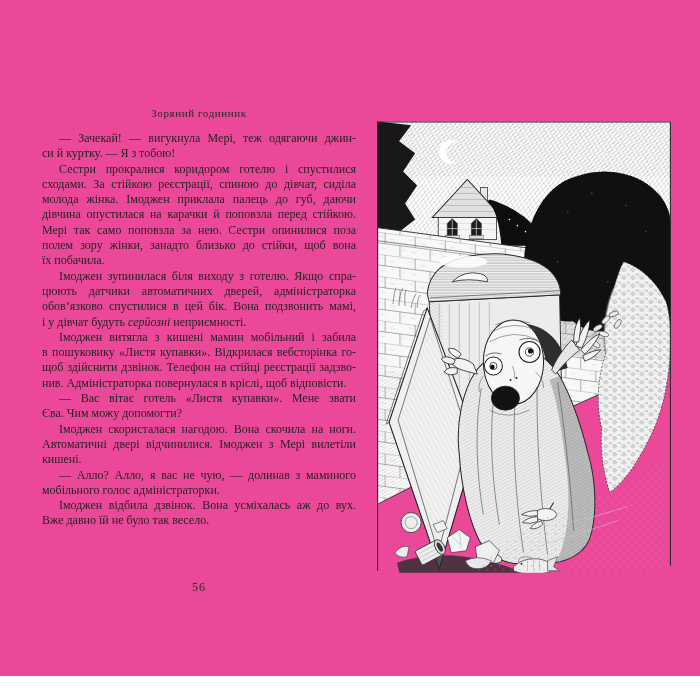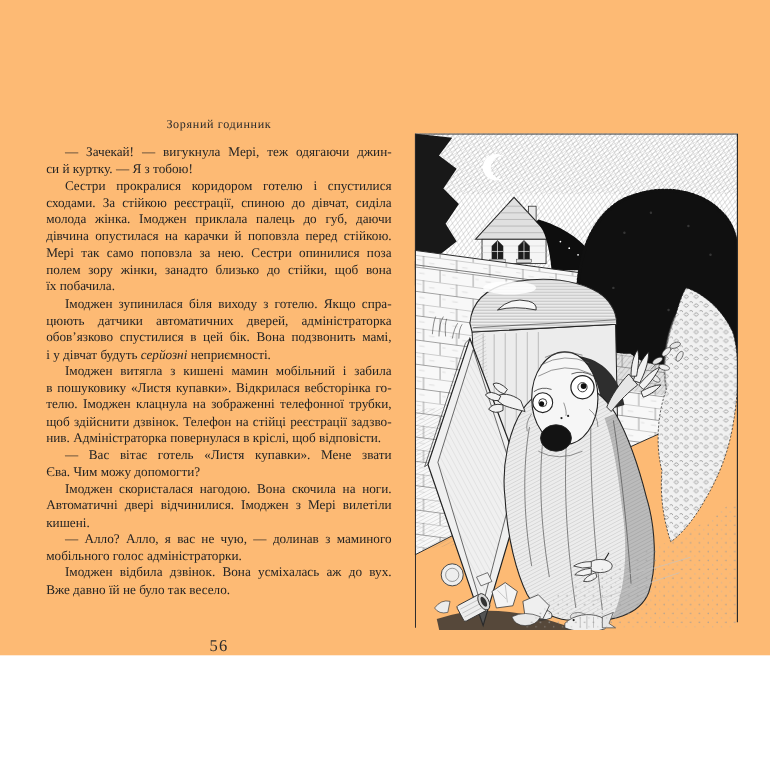--- a/index.html
+++ b/index.html
@@ -1,36 +1,36 @@
 <!DOCTYPE html>
 <html lang="uk"><head>
 <meta charset="utf-8">
 <style>
   html,body{margin:0;padding:0;}
   .page{
-    position:relative;width:700px;height:596px;background:#fdba74;
+    position:relative;width:700px;height:676px;background:#ec4899;
     font-family:"Liberation Serif","DejaVu Serif",serif;color:#1f1f1f;overflow:hidden;
   }
   .running-head{
     position:absolute;left:42px;top:107px;width:314px;text-align:center;
     font-size:11px;letter-spacing:.6px;color:#2b2b2b;
   }
   .text-column{
     position:absolute;left:42px;top:131px;width:314px;
     font-size:12px;line-height:15.3px;color:#242424;
   }
   .text-column .line{
     text-align:justify;text-align-last:justify;white-space:normal;
   }
   .text-column .line.indent{text-indent:17px;}
   .text-column .line.last{text-align-last:left;}
   .text-column i{font-style:italic;margin-top:36px;}
   .page-number{
     position:absolute;left:42px;top:580px;width:314px;text-align:center;
-    font-size:15px;color:#2b2b2b;letter-spacing:1px;
+    font-size:12px;color:#2b2b2b;letter-spacing:1px;
   }
   .illustration{
     position:absolute;left:377px;top:121px;width:294px;height:452px;
   }
   svg{display:block;}
 </style>
 </head>
 <body>
 
 <div class="page">
@@ -46,21 +46,20 @@
       <div class="line">дівчина опустилася на карачки й поповзла перед стійкою.</div>
       <div class="line">Мері так само поповзла за нею. Сестри опинилися поза</div>
       <div class="line">полем зору жінки, занадто близько до стійки, щоб вона</div>
       <div class="line last">їх побачила.</div>
       <div class="line indent">Імоджен зупинилася біля виходу з готелю. Якщо спра-</div>
       <div class="line">цюють датчики автоматичних дверей, адміністраторка</div>
       <div class="line">обов’язково спустилися в цей бік. Вона подзвонить мамі,</div>
       <div class="line last"><span>і у дівчат будуть </span><i>серйозні</i><span> неприємності.</span></div>
       <div class="line indent">Імоджен витягла з кишені мамин мобільний і забила</div>
       <div class="line">в пошуковику «Листя купавки». Відкрилася вебсторінка го-</div>
-      <div class="line">телю. Імоджен клацнула на зображенні телефонної трубки,</div>
       <div class="line">щоб здійснити дзвінок. Телефон на стійці реєстрації задзво-</div>
       <div class="line last">нив. Адміністраторка повернулася в кріслі, щоб відповісти.</div>
       <div class="line indent">— Вас вітає готель «Листя купавки». Мене звати</div>
       <div class="line last">Єва. Чим можу допомогти?</div>
       <div class="line indent">Імоджен скористалася нагодою. Вона скочила на ноги.</div>
       <div class="line">Автоматичні двері відчинилися. Імоджен з Мері вилетіли</div>
       <div class="line last">кишені.</div>
       <div class="line indent">— Алло? Алло, я вас не чую, — долинав з маминого</div>
       <div class="line last">мобільного голос адміністраторки.</div>
       <div class="line indent">Імоджен відбила дзвінок. Вона усміхалась аж до вух.</div>

